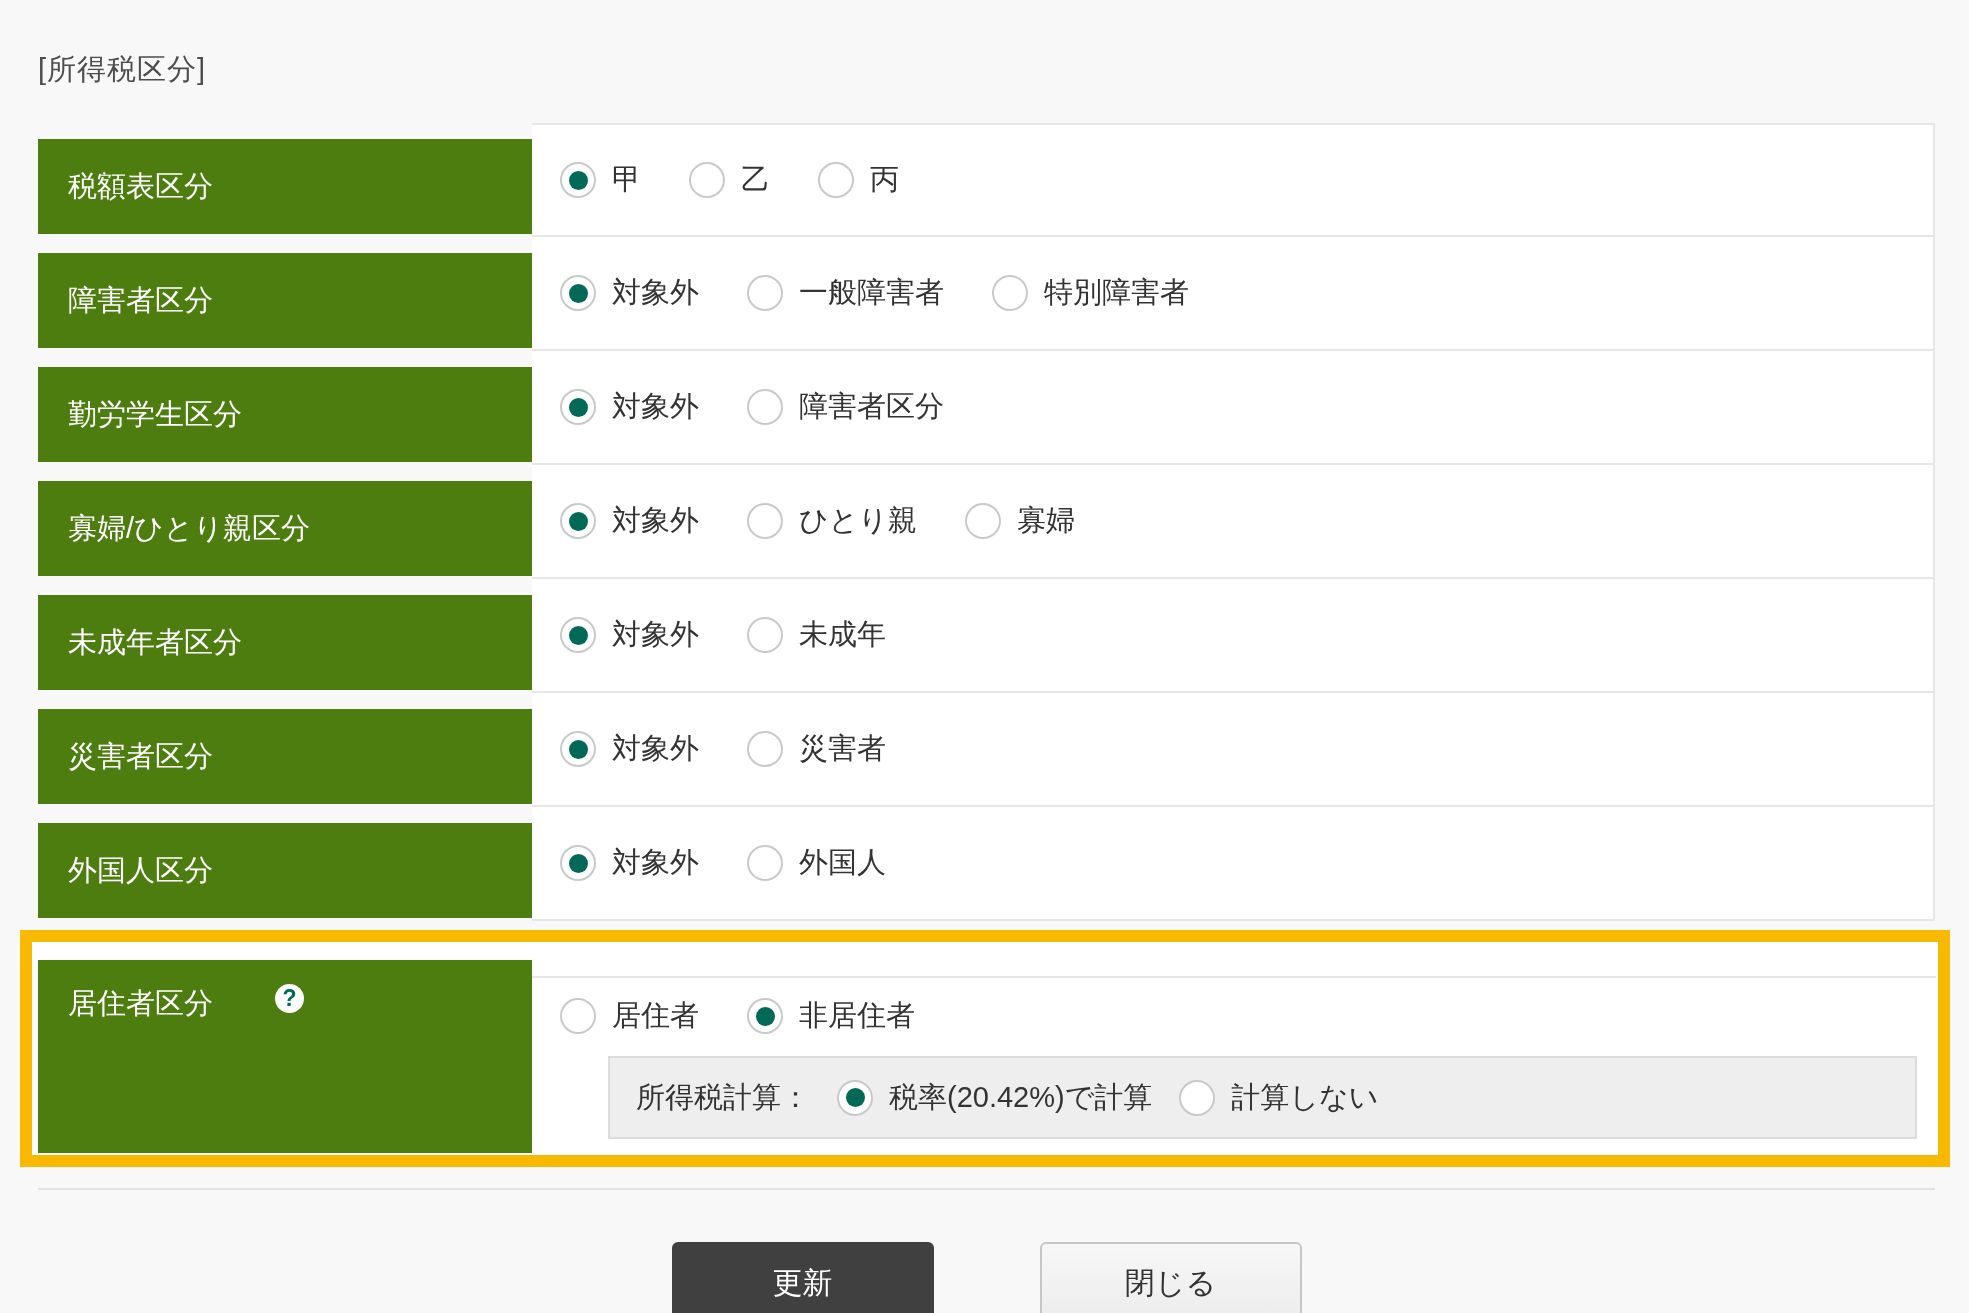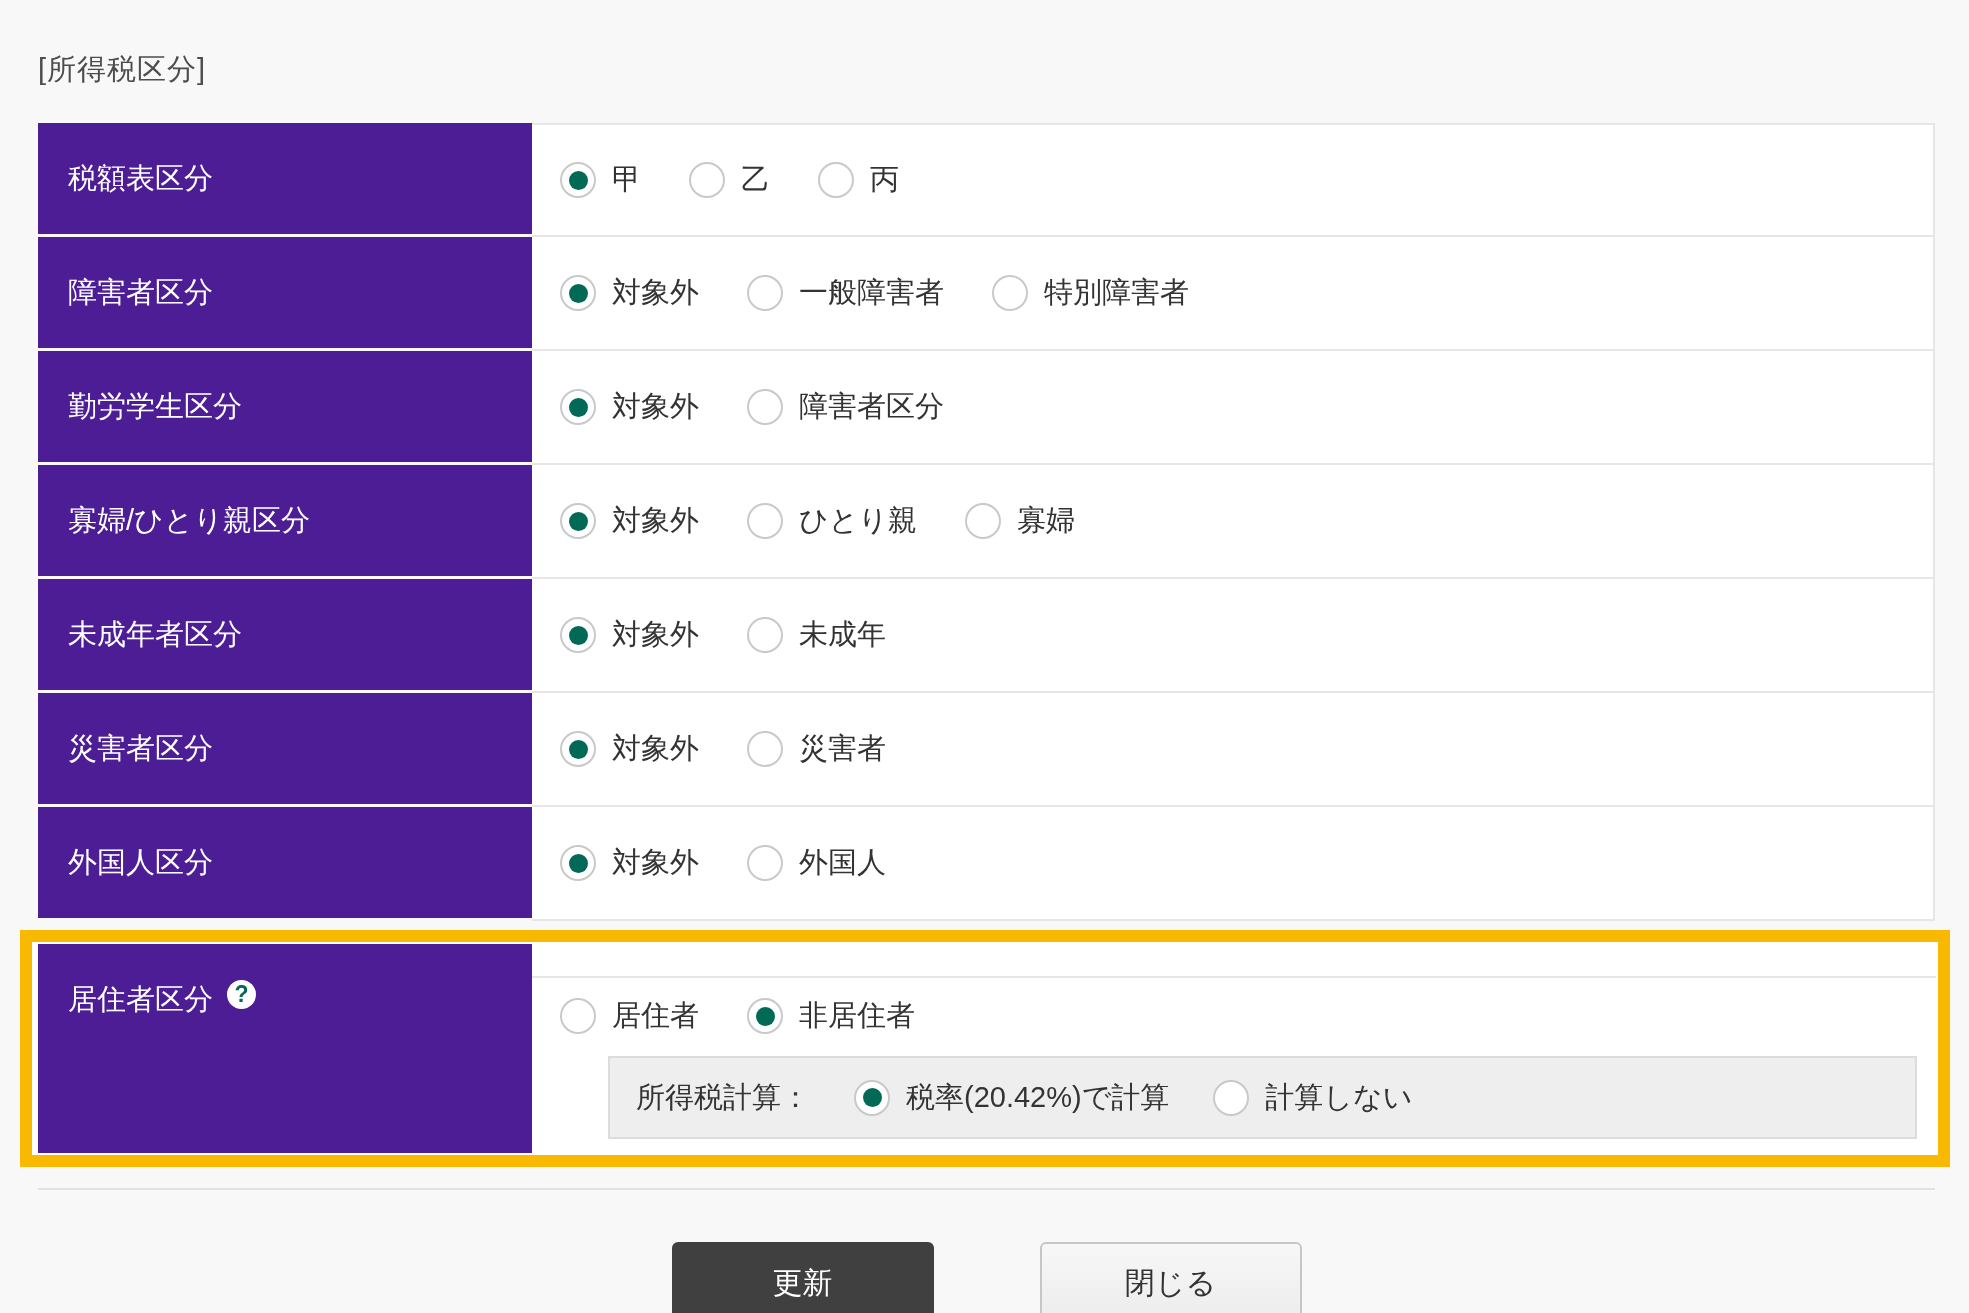--- a/index.html
+++ b/index.html
@@ -20,27 +20,28 @@
     letter-spacing: 1px;
   }
 
   .tax-table { width: 1897px; }
 
   .row { display: flex; min-height: 114px; }
 
   .label-cell {
     width: 494px;
     min-width: 494px;
-    background: #4c1d95;
+    background: #4d7c0f;
     color: #ffffff;
     font-size: 29px;
     display: flex;
     align-items: center;
     padding-left: 30px;
     border-bottom: 3px solid #f8f8f8;
+    margin-top: 16px;
   }
   .content-cell {
     flex: 1;
     background: #ffffff;
     border-right: 2px solid #e6e6e6;
     border-bottom: 2px solid #e6e6e6;
     display: flex;
     align-items: center;
     padding-left: 28px;
   }
@@ -91,38 +92,39 @@
   .highlight-wrap {
     border: 12px solid #f8b900;
     margin: 9px -15px 0 -18px;
     background: #ffffff;
     padding: 2px 2px 2px 6px;
     display: block;
   }
   .row-last { min-height: 178px; }
   .row-last .label-cell {
     align-items: flex-start;
-    padding-top: 36px;
+    padding-top: 24px;
     border-bottom: none;
+    gap: 48px;
   }
   .row-last .content-cell {
     display: block;
     border: none;
     padding: 18px 0 14px 28px;
     margin-top: 32px;
   }
 
   .sub-box {
     margin: 20px 19px 0 48px;
     background: #eeeeee;
     border: 2px solid #dcdcdc;
     height: 83px;
     display: flex;
     align-items: center;
-    gap: 44px;
+    gap: 27px;
     padding-left: 26px;
   }
   .sub-label { font-size: 29px; color: #333; white-space: nowrap; }
 
   .divider {
     height: 2px;
     background: #e2e2e2;
     margin: 21px 0 0 0;
     width: 1897px;
   }

